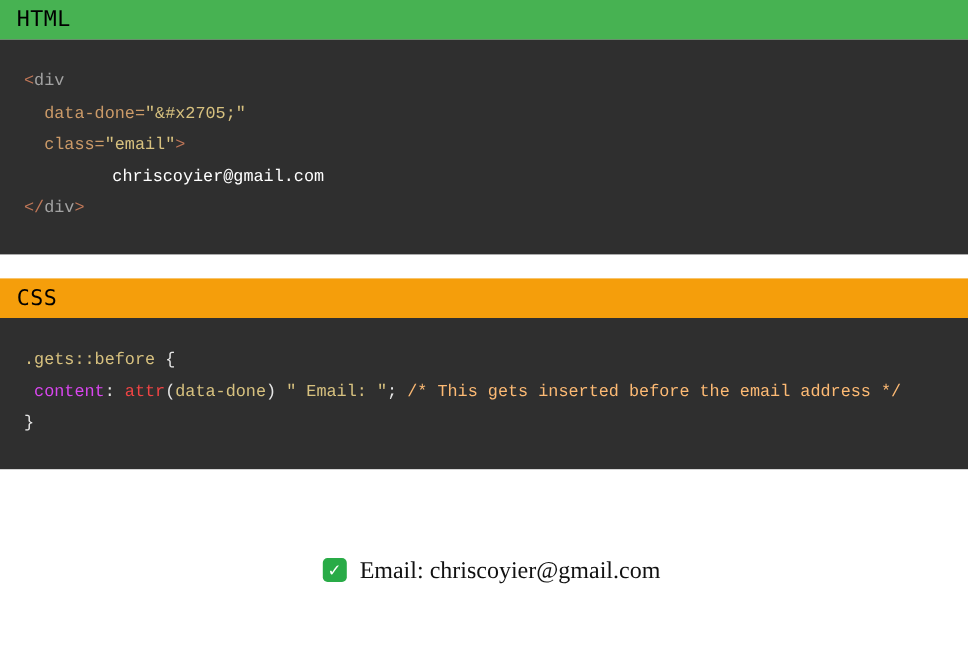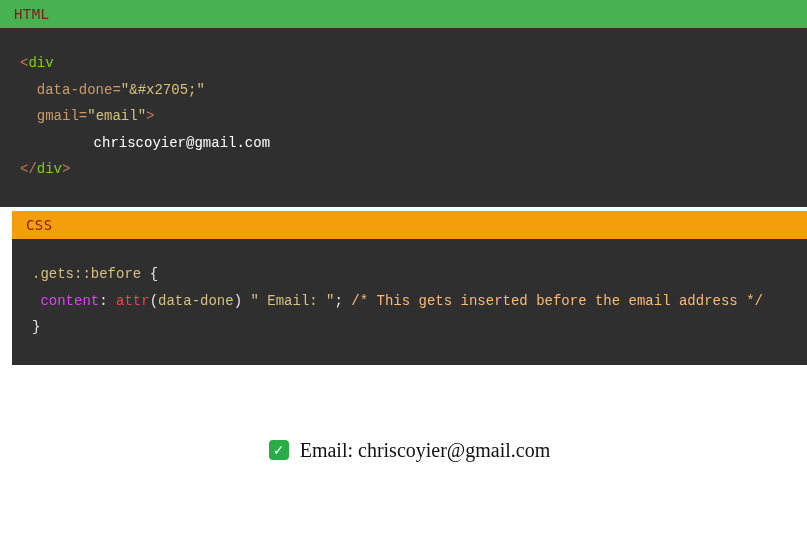--- a/index.html
+++ b/index.html
@@ -10,37 +10,37 @@
     height: 559px;
     font-family: "SFMono-Regular", Menlo, Consolas, "Liberation Mono", monospace;
     font-size: 14px;
     background: #ffffff;
   }
   .panel {
     margin: 0;
   }
   .panel-header {
     padding: 6px 14px;
-    color: #7f1d1d;
-    font-size: 14px;
+    color: #000000;
+    font-size: 18px;
     letter-spacing: 0.4px;
     font-family: "SFMono-Regular", Menlo, Consolas, monospace;
   }
   .panel-header.html { background: #47b252; }
   .panel-header.css  { background: #f59e0b; }
   .panel-body {
     background: #2f2f2f;
     padding: 22px 20px 24px 20px;
     line-height: 1.9;
     white-space: pre;
   }
-  .panel + .panel { margin-top: 4px; padding-left: 12px; }
+  .panel + .panel { margin-top: 20px; }
   
   .tag-bracket { color: #c07758; } 
-  .tag-name    { color: #84cc16; }
+  .tag-name    { color: #a3a3a3; }
   .attr-name   { color: #cb9a68; }
   .attr-eq     { color: #cb9a68; }
   .attr-value  { color: #d7c17f; }
   .code-white  { color: #ffffff; margin-left: 40px; }
   .selector    { color: #d7c17f; }
   .brace       { color: #e5e5e5; }
   .prop        { color: #d946ef; }
   .func        { color: #ef4444; }
   .ident       { color: #d7c17f; }
   .string      { color: #d7c17f; }
@@ -68,21 +68,21 @@
     margin-right: 6px;
   }
 </style>
 </head>
 <body>
 
 <div class="panel">
   <div class="panel-header html">HTML</div>
   <div class="panel-body"><span class="tag-bracket">&lt;</span><span class="tag-name">div</span>
   <span class="attr-name">data-done</span><span class="attr-eq">=</span><span class="attr-value">"&amp;#x2705;"</span>
-  <span class="attr-name">gmail</span><span class="attr-eq">=</span><span class="attr-value">"email"</span><span class="tag-bracket">&gt;</span>
+  <span class="attr-name">class</span><span class="attr-eq">=</span><span class="attr-value">"email"</span><span class="tag-bracket">&gt;</span>
     <span class="code-white">chriscoyier@gmail.com</span>
 <span class="tag-bracket">&lt;/</span><span class="tag-name">div</span><span class="tag-bracket">&gt;</span></div>
 </div>
 
 <div class="panel">
   <div class="panel-header css">CSS</div>
   <div class="panel-body"><span class="selector">.gets::before</span> <span class="brace">{</span>
  <span class="prop">content</span><span class="punct">:</span> <span class="func">attr</span><span class="punct">(</span><span class="ident">data-done</span><span class="punct">)</span> <span class="string">" Email: "</span><span class="punct">;</span> <span class="comment">/* This gets inserted before the email address */</span>
 <span class="brace">}</span></div>
 </div>

